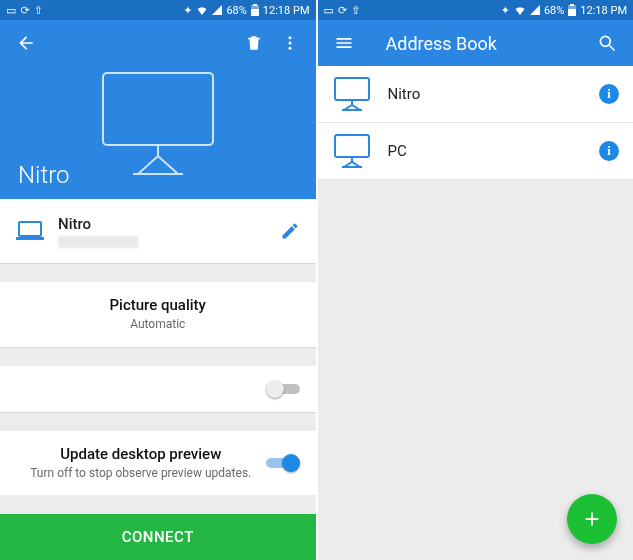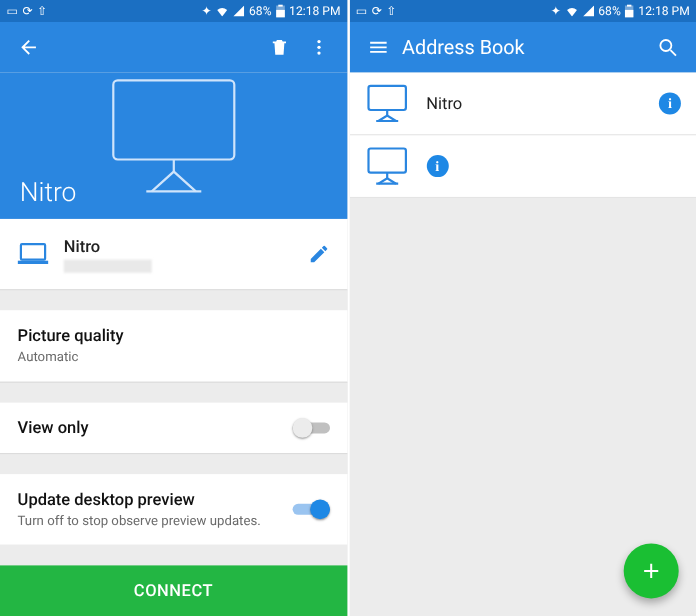--- a/index.html
+++ b/index.html
@@ -44,21 +44,21 @@
     height: 46px;
     background: #2a86e0;
     color: #fff;
     display: flex;
     align-items: center;
     padding: 0 8px;
   }
   .app-bar .title {
     font-size: 18px;
     font-weight: 400;
-    margin-left: 4px;
+    margin-left: 24px;
     flex:1;
   }
   .app-bar .icon-btn {
     width: 36px;
     height: 36px;
     display:flex;
     align-items:center;
     justify-content:center;
     cursor:pointer;
   }
@@ -102,21 +102,21 @@
     margin-top:3px;
   }
   .divider { height:1px; background:#d8d8d8; }
   .big-gap { height: 18px; background:#ececec; }
   .setting {
     background:#fff;
     padding: 14px 16px 14px 16px;
     display:flex;
     align-items:center;
   }
-  .setting .txt { flex:1; }
+  .setting .txt { flex:1;text-align:center; }
   .setting-title { font-size:15px; color:#111; font-weight:500;}
   .setting-sub { font-size:12px; color:#6a6a6a; margin-top:3px; line-height:1.3;}
   .toggle {
     width:34px; height:18px; position:relative;
   }
   .toggle .track {
     position:absolute; top:4px; left:0; width:34px; height:10px;
     border-radius:10px; background:#c0c0c0;
   }
   .toggle .thumb {
@@ -260,21 +260,20 @@
       <div class="txt">
         <div class="setting-title">Picture quality</div>
         <div class="setting-sub">Automatic</div>
       </div>
     </div>
     <div class="divider"></div>
     <div class="big-gap"></div>
 
     <div class="setting">
       <div class="txt">
-        <div class="setting-title">View only</div>
       </div>
       <div class="toggle">
         <div class="track"></div>
           <div class="thumb"></div>
       </div>
     </div>
     <div class="divider"></div>
     <div class="big-gap"></div>
 
     <div class="setting">
@@ -352,20 +351,21 @@
       </div>
       <div class="ab-item">
         <span>
           <svg width="40" height="36" viewBox="0 0 40 36">
               <rect x="3" y="2" width="34" height="22" rx="2" fill="none" stroke="#2a86e0" stroke-width="2"></rect>
               <line x1="20" y1="24" x2="20" y2="29" stroke="#2a86e0" stroke-width="2"></line>
               <path d="M12 34 L20 29 L28 34" fill="none" stroke="#2a86e0" stroke-width="2"></path>
               <line x1="10" y1="34" x2="30" y2="34" stroke="#2a86e0" stroke-width="2"></line>
             </svg>
         </span>
+        <div class="label">PC</div>
         <div class="info-badge">i</div>
       </div>
     </div>
 
     <div class="fab">
       <svg viewBox="0 0 24 24">
           <path fill="#fff" d="M11 5h2v14h-2z"></path>
           <path fill="#fff" d="M5 11h14v2H5z"></path>
         </svg>
     </div>

